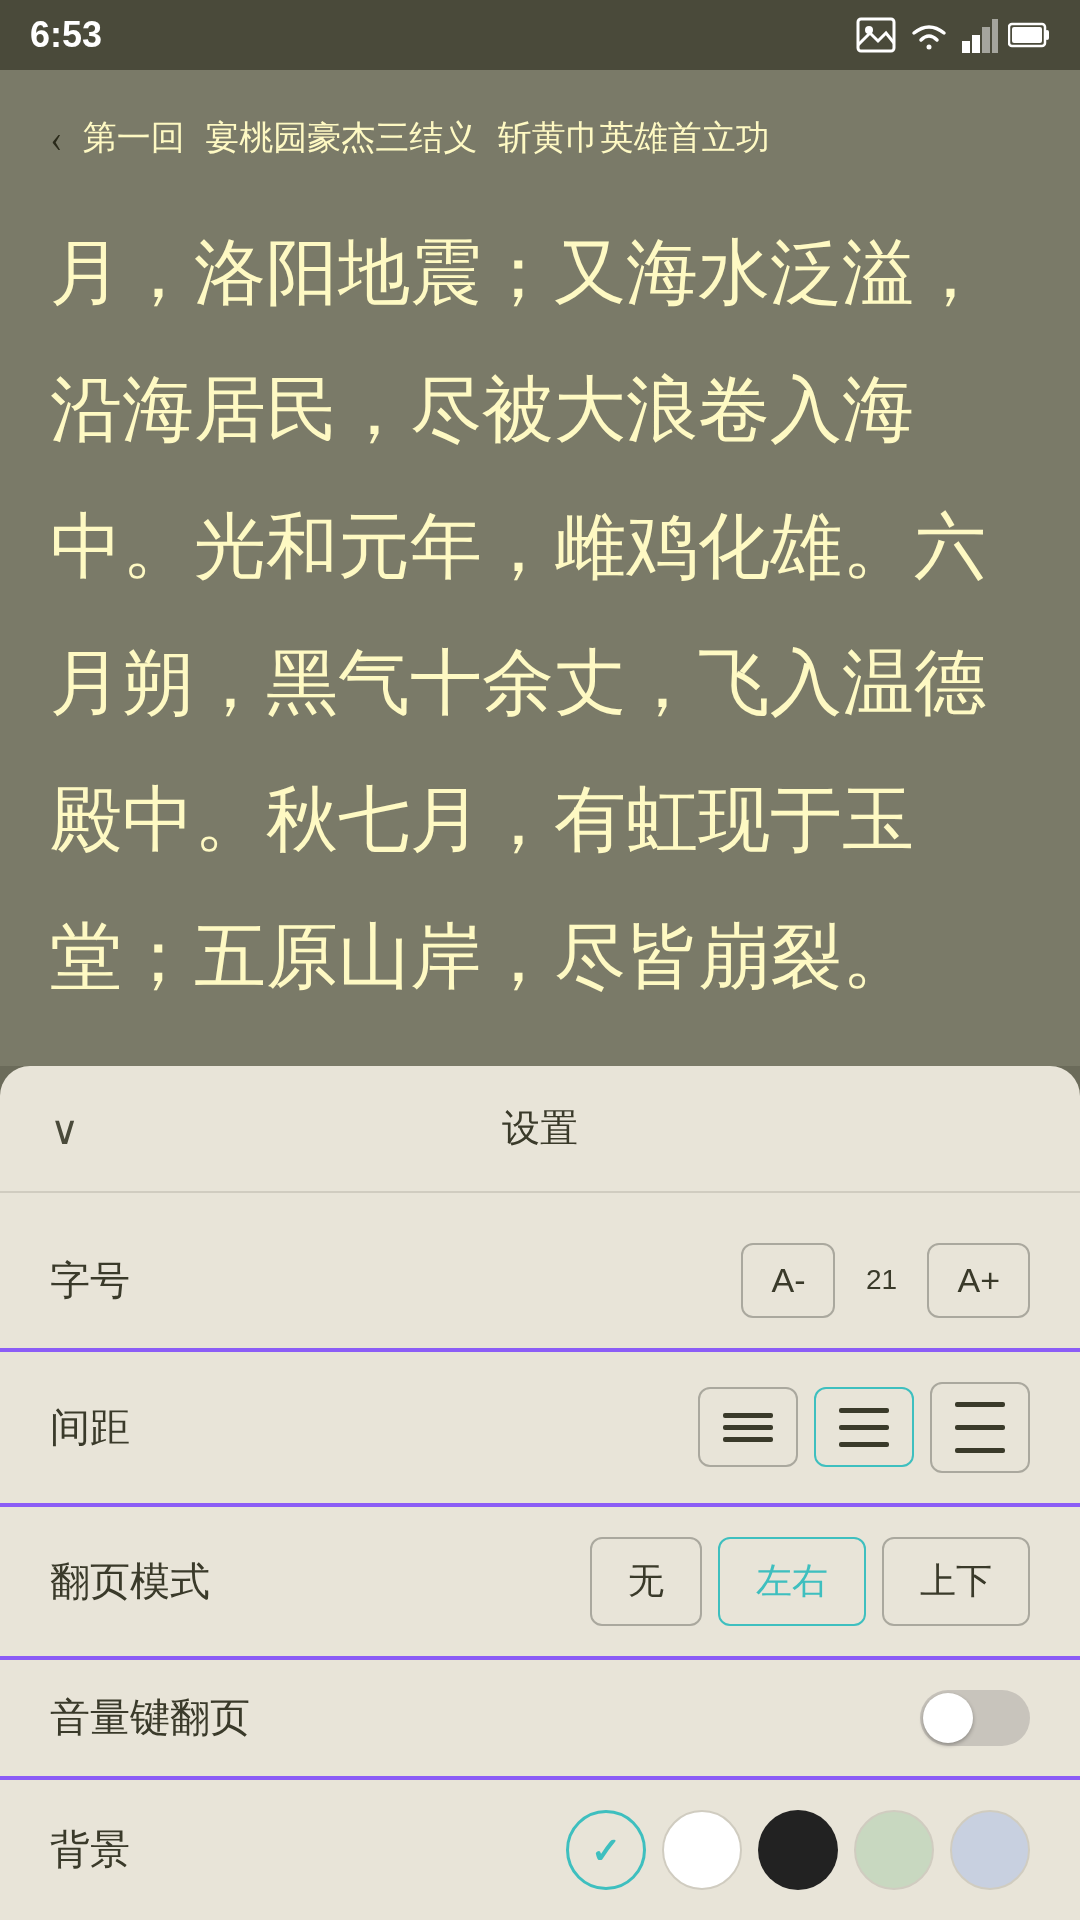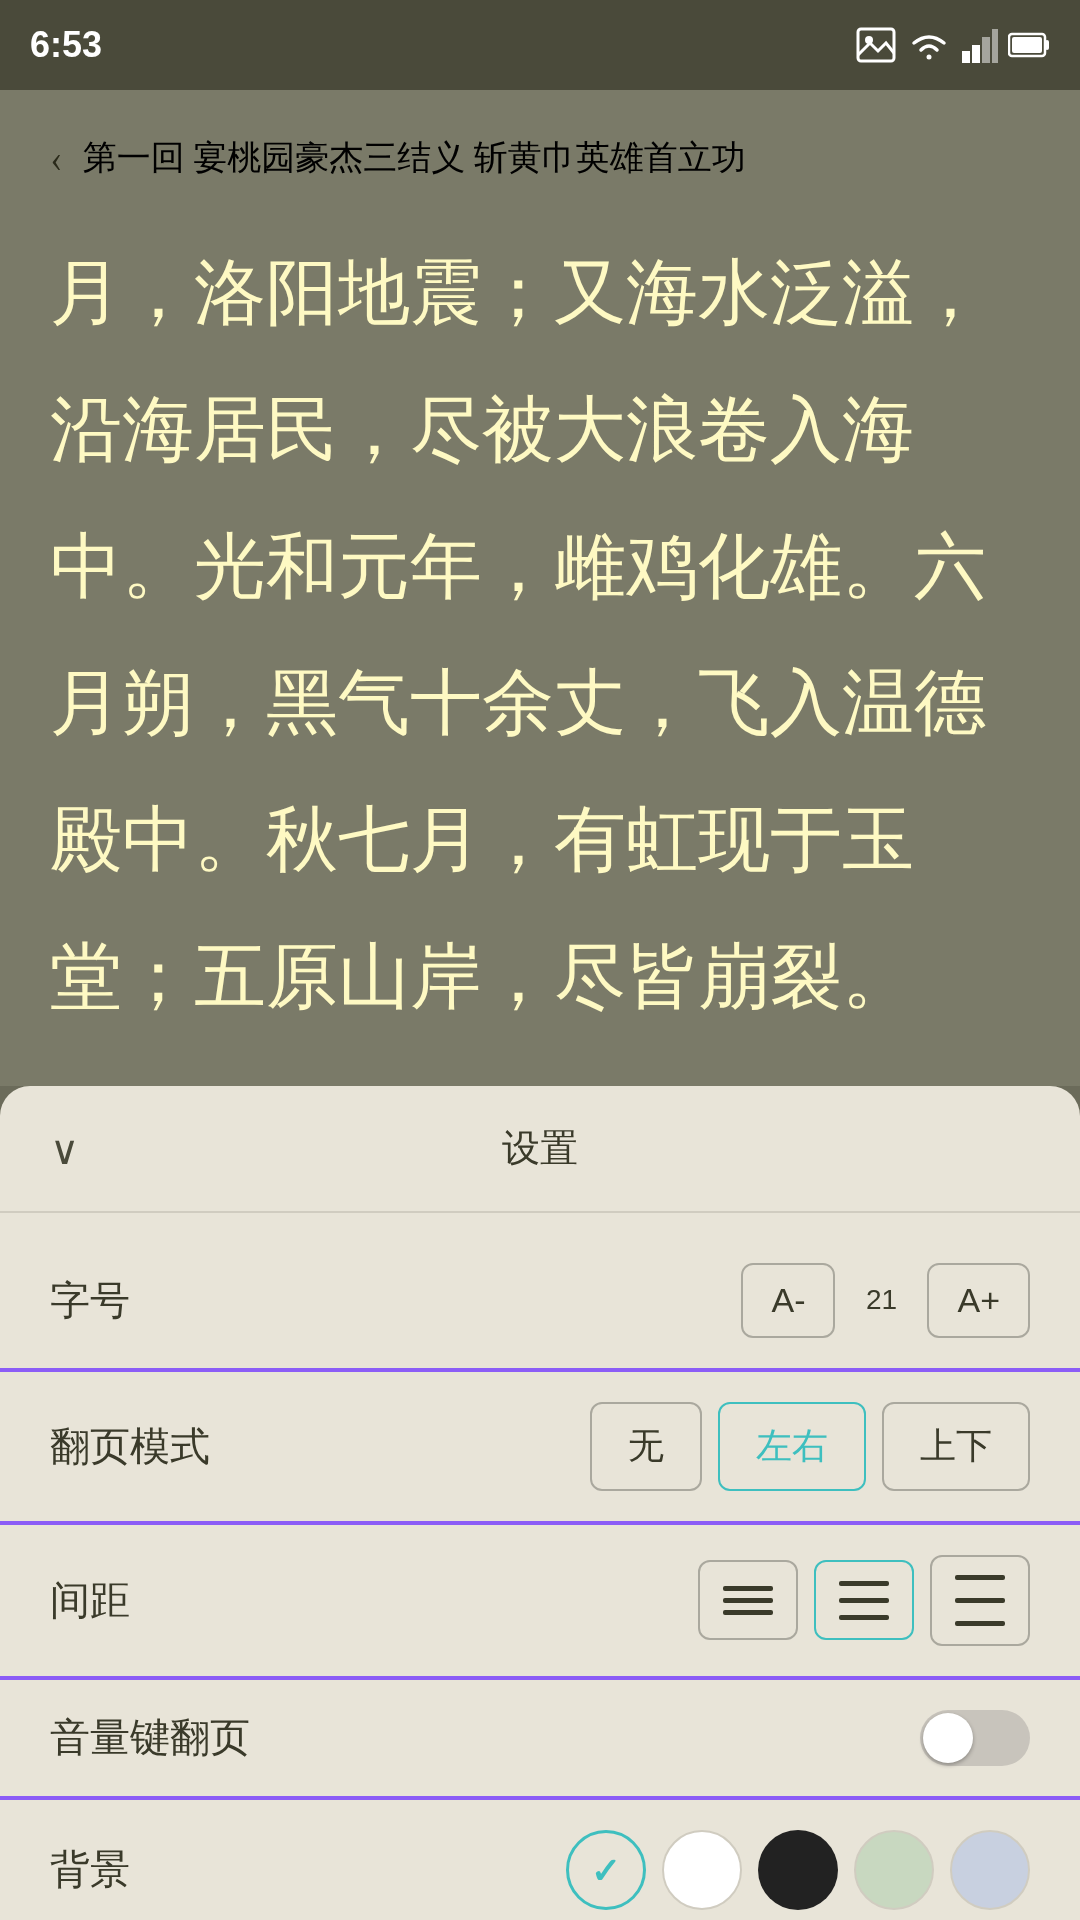--- a/index.html
+++ b/index.html
@@ -14,21 +14,21 @@
       overflow-x: hidden;
     }
 
     
     .status-bar {
       display: flex;
       justify-content: space-between;
       align-items: center;
       padding: 10px 30px;
       background: #4a4a3a;
-      height: 90px;
+      height: 70px;
     }
     .status-time {
       color: white;
       font-size: 36px;
       font-weight: bold;
       font-family: sans-serif;
     }
     .status-icons {
       display: flex;
       align-items: center;
@@ -50,23 +50,23 @@
       align-items: center;
       gap: 20px;
       margin-bottom: 40px;
     }
     .chapter-nav .back-icon {
       color: #2a2a1a;
       font-size: 40px;
       font-weight: 300;
     }
     .chapter-title {
-      color: #000000;
+      color: #fef9c3;
       font-size: 34px;
-      font-family: Liberation Serif, serif;
+      font-family: Liberation Mono, monospace;
     }
 
     .reading-text {
       color: #fef9c3;
       font-size: 72px;
       line-height: 1.9;
       font-family: 'STSong', 'SimSun', serif;
     }
 
     
@@ -292,29 +292,20 @@
     <div class="settings-row">
       <span class="settings-label">字号</span>
       <div class="settings-controls">
         <button class="btn-outline">A-</button>
         <span class="font-size-value">21</span>
         <button class="btn-outline">A+</button>
       </div>
     </div>
 
     <div class="settings-row">
-      <span class="settings-label">翻页模式</span>
-      <div class="settings-controls">
-        <button class="mode-btn">无</button>
-        <button class="mode-btn active">左右</button>
-        <button class="mode-btn">上下</button>
-      </div>
-    </div>
-
-    <div class="settings-row">
       <span class="settings-label">间距</span>
       <div class="settings-controls">
 
         <button class="spacing-btn">
           <div class="spacing-lines">
             <div class="line" style="width:50px"></div>
             <div class="line" style="width:50px; margin-top:3px"></div>
             <div class="line" style="width:50px; margin-top:3px"></div>
           </div>
         </button>
@@ -331,20 +322,29 @@
           <div class="spacing-lines">
             <div class="line" style="width:50px"></div>
             <div class="line" style="width:50px; margin-top:14px"></div>
             <div class="line" style="width:50px; margin-top:14px"></div>
           </div>
         </button>
       </div>
     </div>
 
     <div class="settings-row">
+      <span class="settings-label">翻页模式</span>
+      <div class="settings-controls">
+        <button class="mode-btn">无</button>
+        <button class="mode-btn active">左右</button>
+        <button class="mode-btn">上下</button>
+      </div>
+    </div>
+
+    <div class="settings-row">
       <span class="settings-label">音量键翻页</span>
       <div class="toggle-switch">
         <div class="toggle-knob"></div>
       </div>
     </div>
 
     <div class="settings-row">
       <span class="settings-label">背景</span>
       <div class="settings-controls">
 

